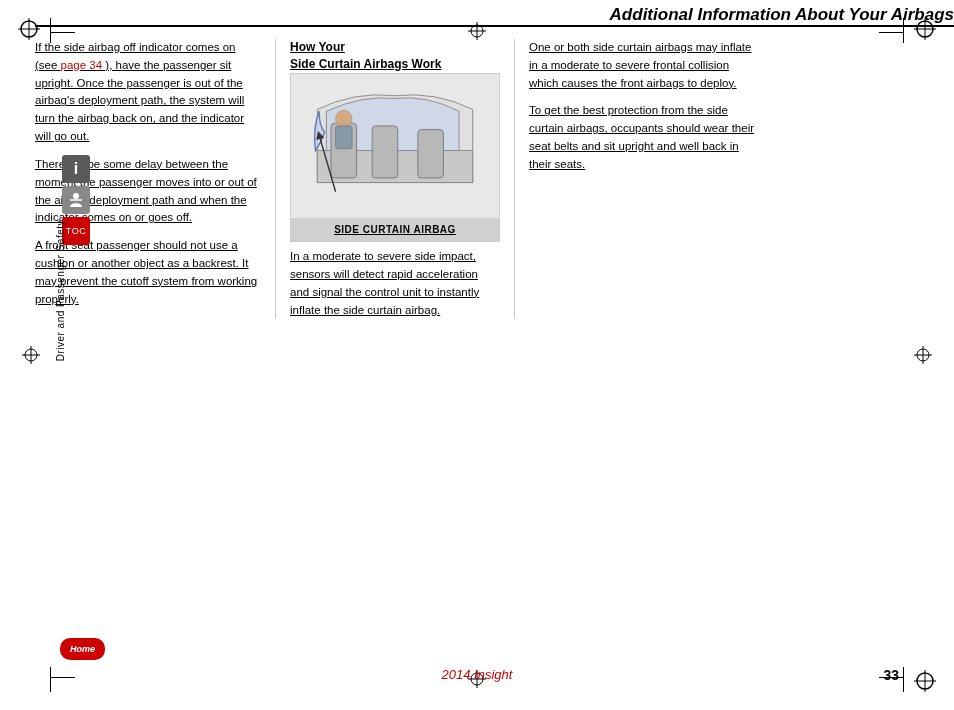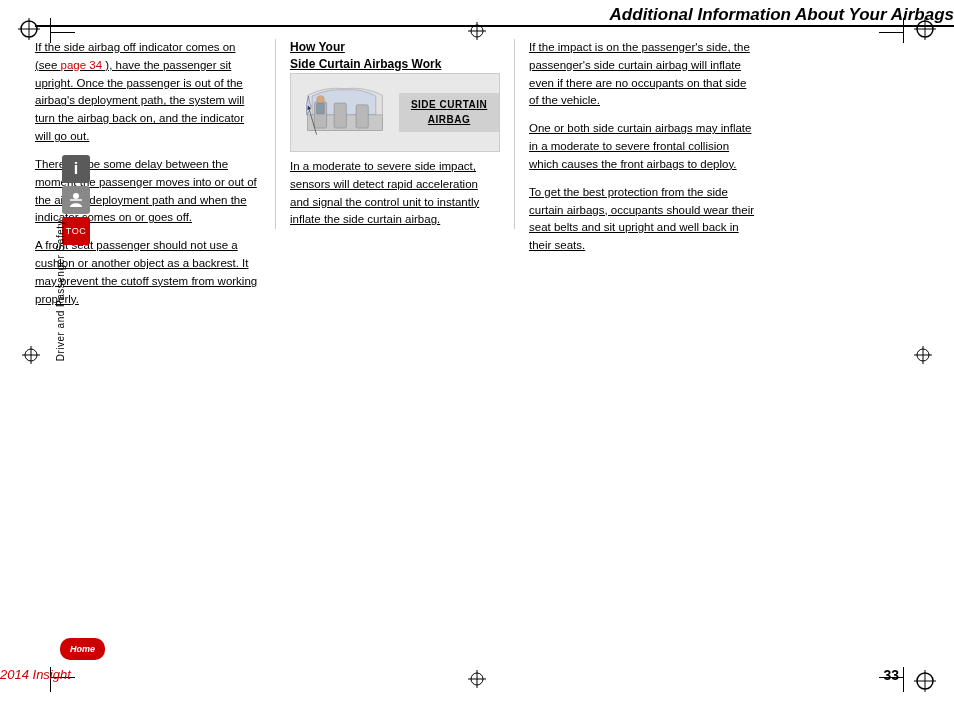--- a/index.html
+++ b/index.html
@@ -159,20 +159,21 @@
       font-size: 12px;
       line-height: 1.4;
     }
 
     .airbag-image {
       width: 100%;
       background: #e8e8e8;
       border: 1px solid #ccc;
       margin-bottom: 6px;
       display: flex;
+      flex-direction: column;
       align-items: center;
     }
 
     .airbag-diagram {
       width: 100%;
       padding: 8px;
     }
 
     .airbag-caption {
       background: #d0d0d0;
@@ -196,20 +197,21 @@
     }
 
     
     .footer {
       position: absolute;
       bottom: 28px;
       left: 0;
       right: 0;
       display: flex;
       align-items: center;
+      justify-content: center;
     }
 
     .footer-home {
       position: absolute;
       left: 60px;
       bottom: 22px;
       width: 45px;
       height: 22px;
       background: #cc0000;
       border-radius: 10px;
@@ -384,21 +386,20 @@
             <rect x="130" y="52" width="28" height="53" rx="4" fill="#b8b8b8" stroke="#777" stroke-width="1"></rect>
           </svg>
         </div>
         <div class="airbag-caption">SIDE CURTAIN AIRBAG</div>
       </div>
 
       <p>In a moderate to severe side impact, sensors will detect rapid acceleration and signal the control unit to instantly inflate the side curtain airbag.</p>
     </div>
 
     <div class="col-right">
-      <p>If the impact is on the passenger's side, the passenger's side curtain airbag will inflate even if there are no occupants on that side of the vehicle.</p>
       <p>One or both side curtain airbags may inflate in a moderate to severe frontal collision which causes the front airbags to deploy.</p>
       <p>To get the best protection from the side curtain airbags, occupants should wear their seat belts and sit upright and well back in their seats.</p>
     </div>
 
   </div>
 </div>
 
 <div class="footer">
   <div class="footer-home">
     <span class="footer-home-text">Home</span>

